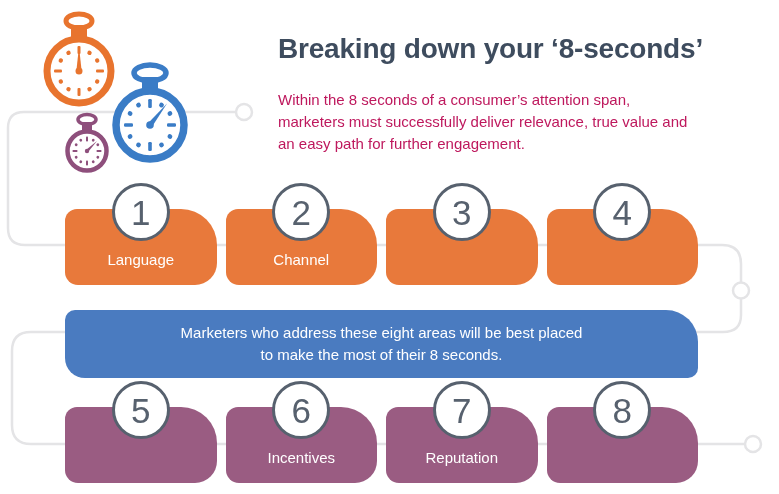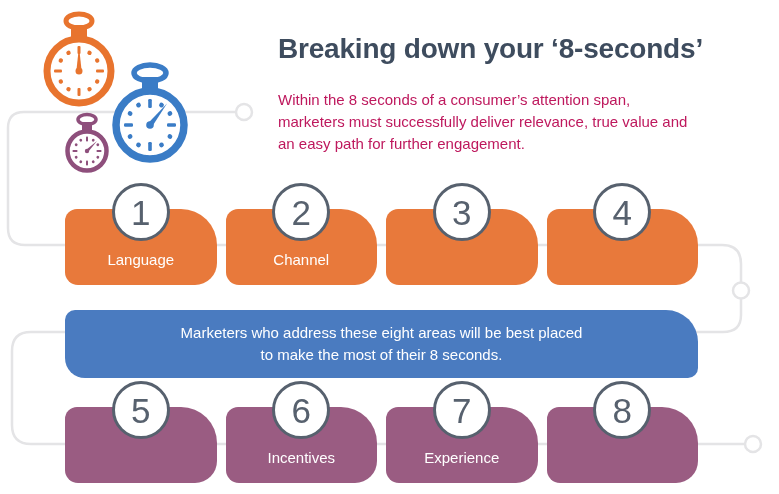--- a/index.html
+++ b/index.html
@@ -180,21 +180,21 @@
     <div class="box box-purple">
       <div class="badge">
         <span>6</span>
       </div>
       <span class="box-label">Incentives</span>
     </div>
     <div class="box box-purple">
       <div class="badge">
         <span>7</span>
       </div>
-      <span class="box-label">Experience</span>
+      <span class="box-label">Reputation</span>
     </div>
     <div class="box box-purple">
       <div class="badge">
         <span>8</span>
       </div>
     </div>
   </div>
 
 </div>
 

